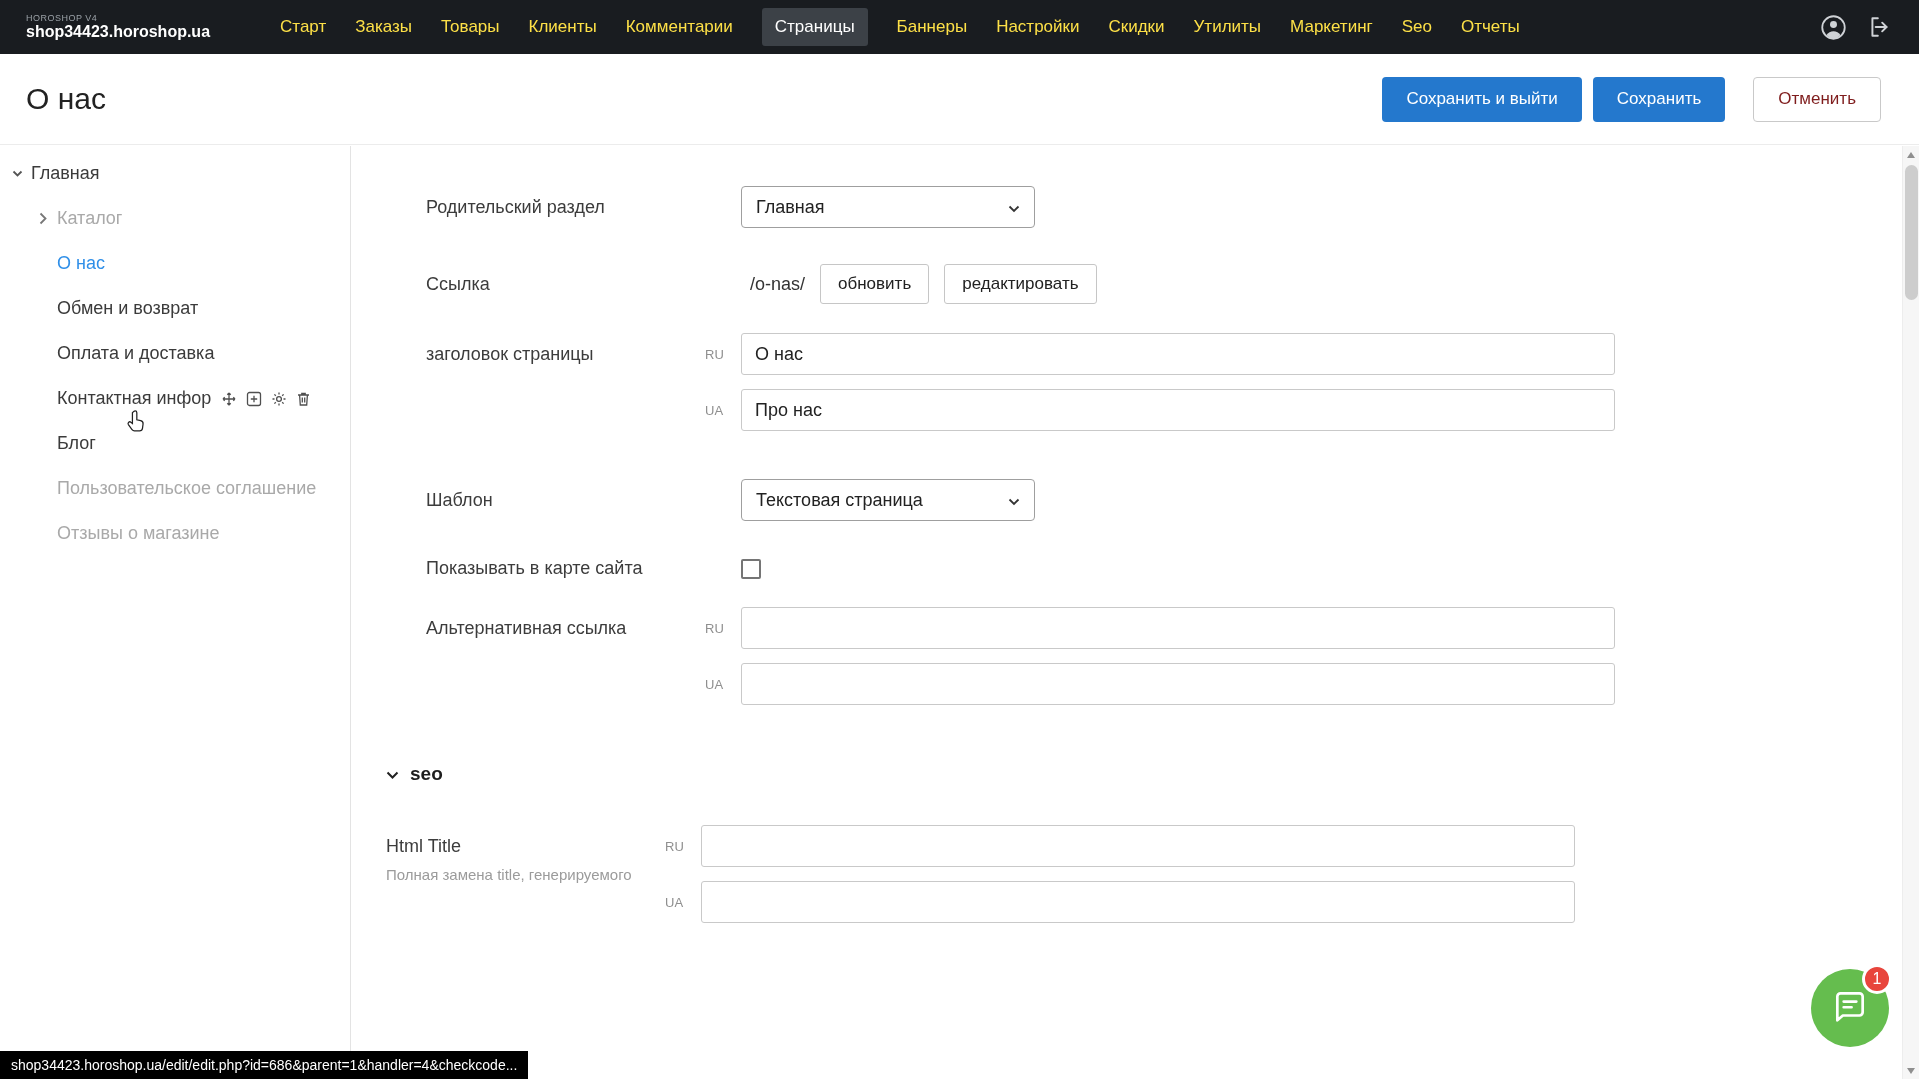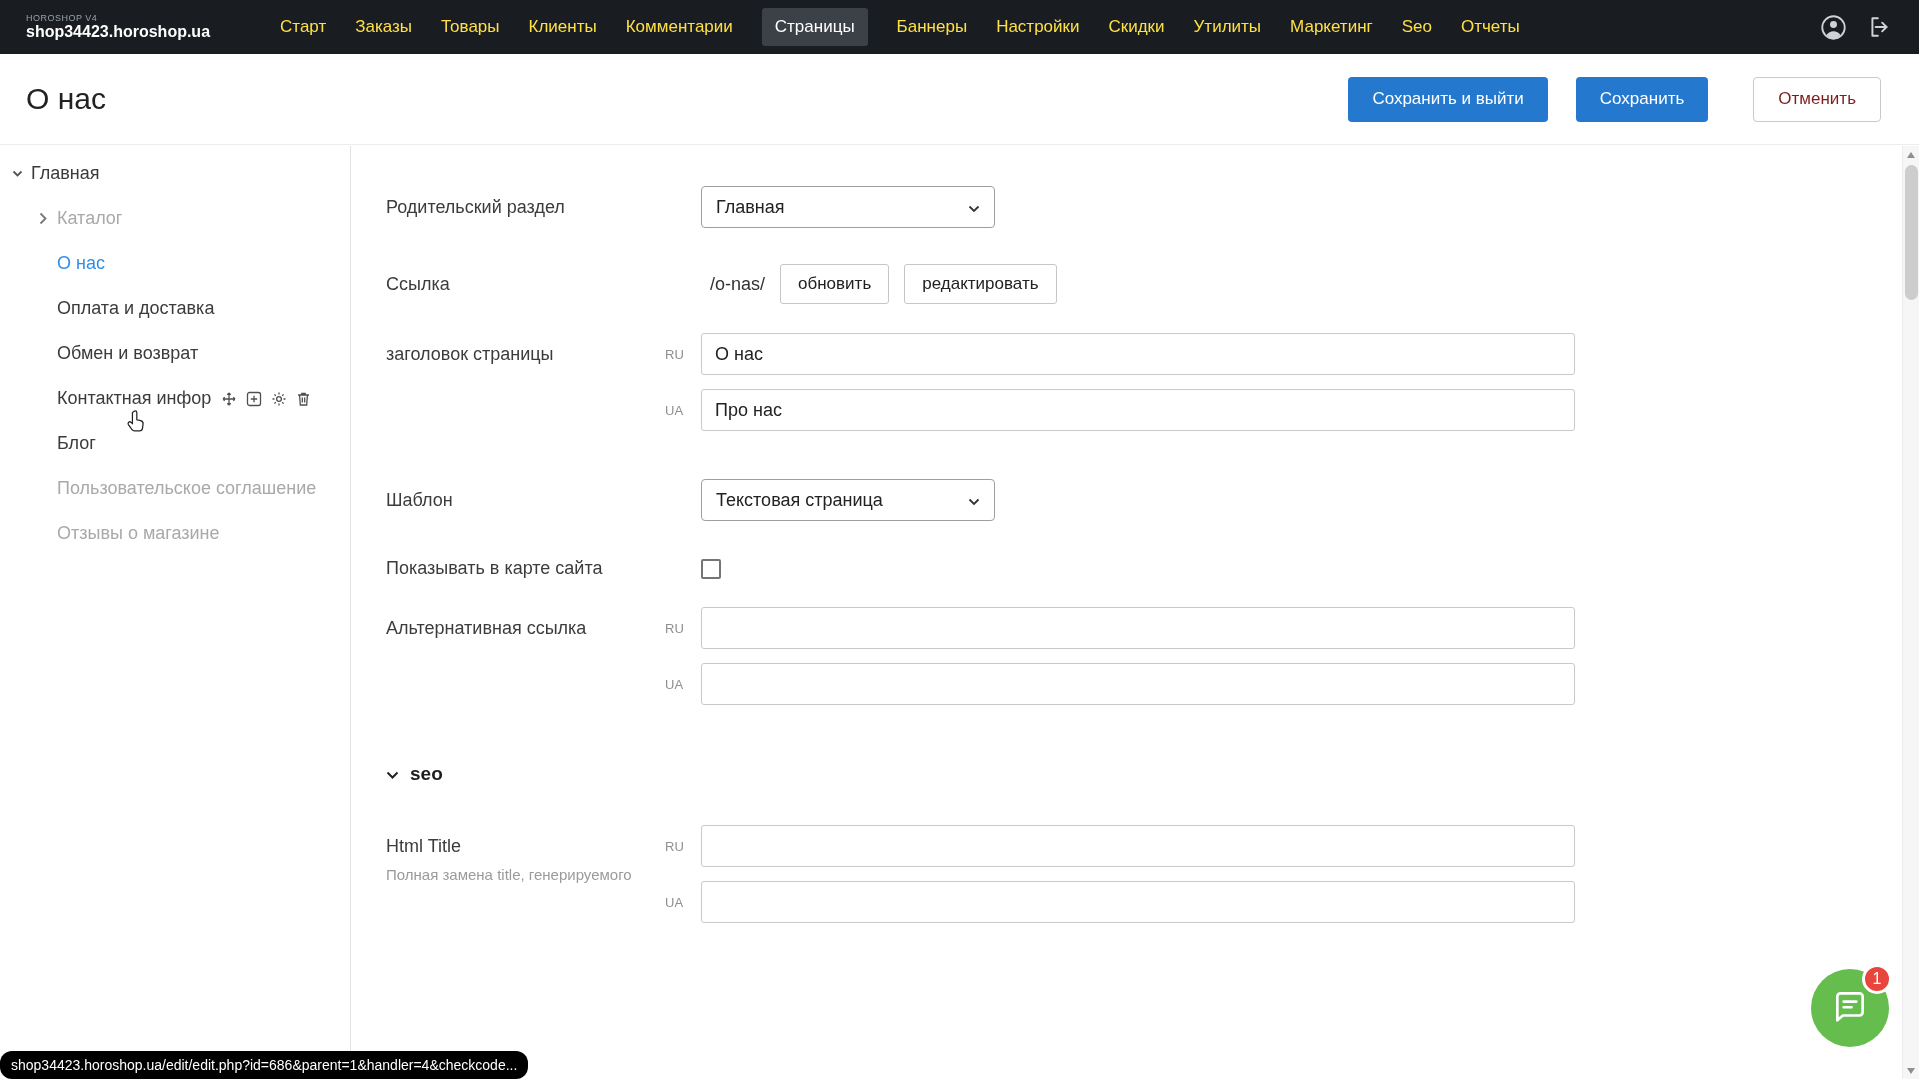--- a/index.html
+++ b/index.html
@@ -16,21 +16,21 @@
   .nav-items { display:flex; align-items:center; gap:29px; font-size:17px; }
   .nav-item { color:#fde047; cursor:pointer; white-space:nowrap; }
   .nav-item.active { background:#3c4147; padding:9px 13px; border-radius:3px; color:#fff; }
   .nav-right { margin-left:auto; display:flex; gap:20px; align-items:center; }
   .nav-icon { cursor:pointer; display:flex; }
 
   
   .page-header { height:91px; display:flex; align-items:center; padding:0 38px 0 26px;
                  border-bottom:1px solid #ececec; }
   .page-title { font-size:30px; font-weight:400; color:#222; }
-  .header-actions { margin-left:auto; display:flex; align-items:center; gap:28px; }
+  .header-actions { margin-left:auto; display:flex; align-items:center; gap:11px; }
   .btn { height:45px; border-radius:4px; font-size:17px; cursor:pointer;
          font-family:"Liberation Sans", sans-serif; }
   .btn-primary { background:#2478cd; color:#fff; border:none; padding:0 24px; }
   .btn-outline { background:#fff; color:#7f1d1d; border:1px solid #c9c9c9; padding:0 24px; margin-left:17px; }
 
   
   .content { position:absolute; top:146px; left:0; right:0; bottom:0; display:flex; }
 
   .sidebar { width:351px; flex-shrink:0; border-right:1px solid #e3e3e3; padding-top:5px;
              position:relative; }
@@ -42,21 +42,21 @@
   .tree-row.muted { color:#a9a9a9; }
   .tree-row.selected { color:#2f8fe8; }
   .hover-icons { display:flex; align-items:center; gap:9px; margin-left:10px; }
   .hover-icons .tool { display:flex; cursor:pointer; }
   .cursor-hand { position:absolute; left:126px; top:262px; pointer-events:none; }
 
   .form-area { flex:1; padding:40px 0 0 35px; position:relative; overflow:hidden; }
   .section-header { display:flex; align-items:center; gap:11px; font-size:19px; font-weight:bold;
                     color:#1e1e1e; margin-bottom:42px; cursor:pointer; }
   .row { display:flex; align-items:center; margin-bottom:36px; }
-  .row-label { width:315px; flex-shrink:0; font-size:18px; color:#3c3c3c; }
+  .row-label { width:315px; flex-shrink:0; font-size:18px; color:#3c3c3c;margin-left:40px; }
   .row.multi { align-items:flex-start; }
   .row.multi .row-label, .row-label-col { width:279px; flex-shrink:0; padding-top:11px;
       font-size:18px; color:#3c3c3c; }
   .lang-col { display:flex; flex-direction:column; gap:14px; }
   .lang-row { display:flex; align-items:center; }
   .lang-badge { width:36px; font-size:13px; color:#8f8f8f; }
   input.text { width:874px; height:42px; border:1px solid #c9c9c9; border-radius:3px;
                font-size:18px; color:#222; padding:0 13px;
                font-family:"Liberation Sans", sans-serif; }
   .select { width:294px; height:42px; border:1px solid #9f9f9f; border-radius:4px; background:#fff;
@@ -83,21 +83,21 @@
   .tri-up { width:0; height:0; border-left:4px solid transparent; border-right:4px solid transparent;
             border-bottom:6px solid #8f8f8f; }
   .tri-down { width:0; height:0; border-left:4px solid transparent; border-right:4px solid transparent;
               border-top:6px solid #8f8f8f; }
   .sb-thumb { position:absolute; top:19px; left:2px; width:13px; height:135px; background:#cdcdcd;
               border-radius:7px; cursor:pointer; }
   .sb-bottom { position:absolute; bottom:0; left:0; right:0; }
 
   
   .statusbar { position:absolute; left:0; bottom:0; background:#000; color:#fff; font-size:14px;
-               padding:6px 11px; z-index:20; white-space:nowrap;border-radius:12px; }
+               padding:6px 11px; z-index:20; white-space:nowrap; }
 
   
   .chat { position:absolute; right:30px; bottom:32px; width:78px; height:78px; border-radius:50%;
           background:#65bd4e; display:flex; align-items:center; justify-content:center;
           cursor:pointer; z-index:15; }
   .chat-badge { position:absolute; top:-5px; right:-3px; width:30px; height:30px; border-radius:50%;
                 background:#e8453c; border:3px solid #fff; color:#fff; font-size:16px;
                 display:flex; align-items:center; justify-content:center; }
 </style>
 </head>
@@ -170,25 +170,25 @@
             </svg>
         </span>
         <span>Каталог</span>
       </div>
       <div class="tree-row selected">
         <span class="spacer"></span>
         <span>О нас</span>
       </div>
       <div class="tree-row">
         <span class="spacer"></span>
+        <span>Обмен и возврат</span>
+      </div>
+      <div class="tree-row">
+        <span class="spacer"></span>
         <span>Оплата и доставка</span>
-      </div>
-      <div class="tree-row">
-        <span class="spacer"></span>
-        <span>Обмен и возврат</span>
       </div>
       <div class="tree-row">
         <span class="spacer"></span>
         <span>Контактная инфор</span>
         <span class="hover-icons">
           <span class="tool">
             <svg width="16" height="16" viewBox="0 0 16 16" fill="none" stroke="#4f4f4f" stroke-width="1.3">
                 <path d="M8 2v12M2 8h12M8 2L6.3 3.7M8 2l1.7 1.7M8 14l-1.7-1.7M8 14l1.7-1.7M2 8l1.7-1.7M2 8l1.7 1.7M14 8l-1.7-1.7M14 8l-1.7 1.7"></path>
               </svg>
           </span>

